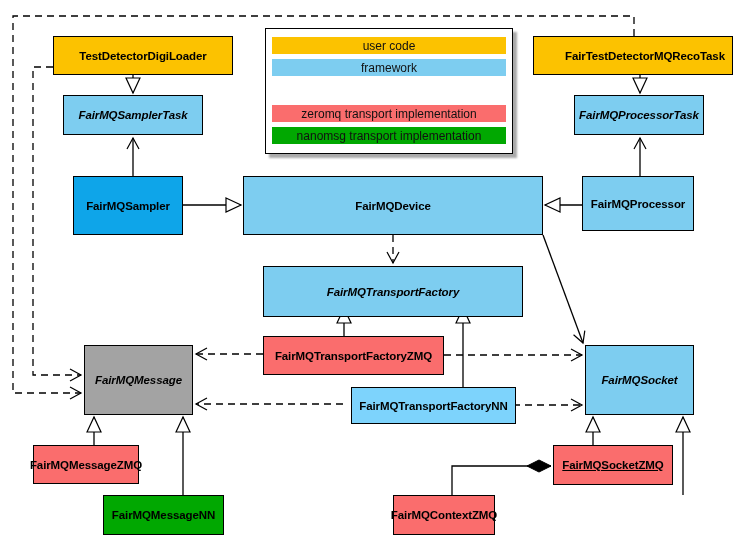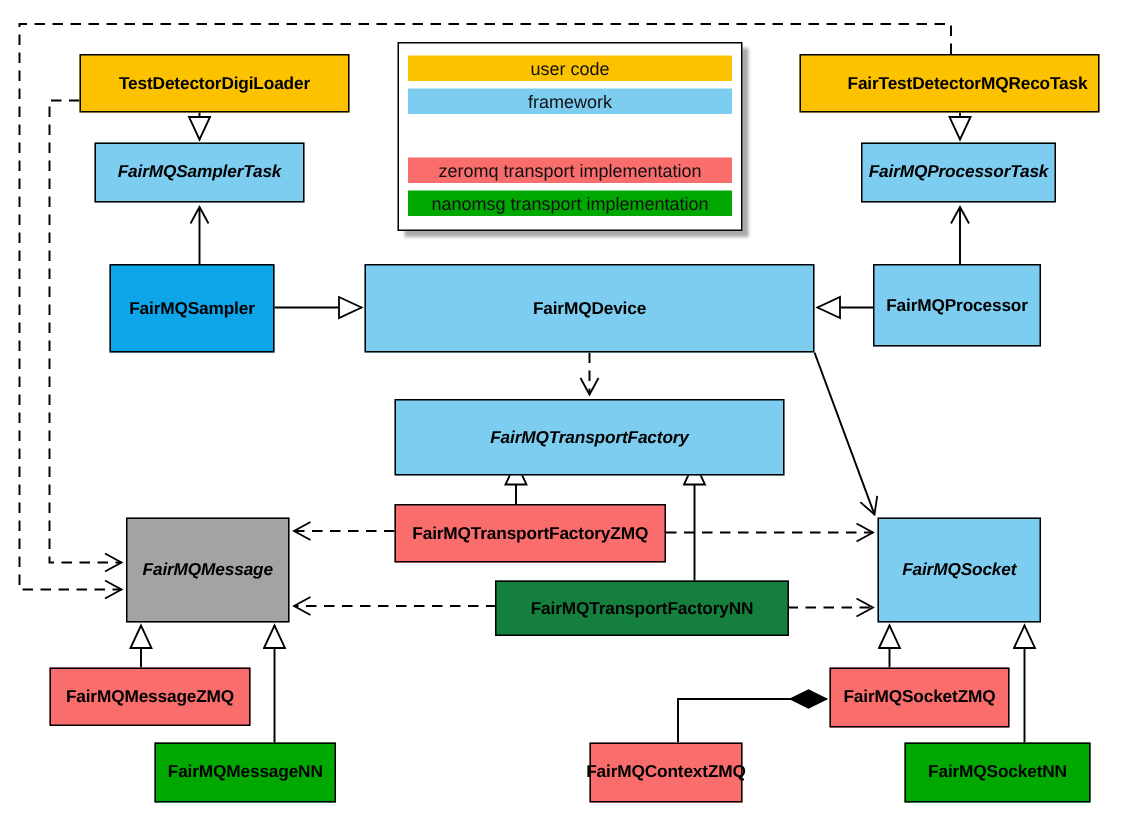--- a/index.html
+++ b/index.html
@@ -8,21 +8,21 @@
     font-family:"Liberation Sans","DejaVu Sans",sans-serif;
   }
   #edges{position:absolute;left:0;top:0;width:748px;height:549px;}
   .node{
     position:absolute;box-sizing:border-box;border:1.5px solid #000;
     display:flex;align-items:center;justify-content:center;text-align:left;
     font-weight:bold;font-size:11.5px;letter-spacing:-0.1px;color:#000;white-space:nowrap;
   }
   .node.abstract{font-style:italic;}
   .legend{
-    position:absolute;left:265px;top:28px;width:230px;height:126px;box-sizing:border-box;
+    position:absolute;left:265px;top:28px;width:248px;height:126px;box-sizing:border-box;
     background:#fff;border:1.6px solid #000;box-shadow:4px 4px 2px #aaa;
     display:flex;flex-direction:column;justify-content:space-between;padding:8px 6px 9px 6px;
   }
   .legend-bar{
     height:17px;display:flex;align-items:center;justify-content:center;
     font-size:12px;color:#111;
   }
 </style>
 </head>
 <body>
@@ -90,29 +90,28 @@
   <div class="node" style="left: 73px; top: 176px; width: 110px; height: 59px; background: #0ea5e9;">FairMQSampler</div>
 
   <div class="node" style="left: 243px; top: 176px; width: 300px; height: 59px; background: rgb(125, 205, 240);">FairMQDevice</div>
 
   <div class="node" style="left: 582px; top: 176px; width: 112px; height: 55px; background: rgb(125, 205, 240);">FairMQProcessor</div>
 
   <div class="node abstract" style="left: 263px; top: 266px; width: 260px; height: 51px; background: rgb(125, 205, 240);">FairMQTransportFactory</div>
 
   <div class="node" style="left: 263px; top: 336px; width: 181px; height: 39px; background: rgb(250, 109, 109);">FairMQTransportFactoryZMQ</div>
 
-  <div class="node" style="left: 330px; top: 387px; width: 196px; height: 37px; background: #15803d;">FairMQTransportFactoryNN</div>
+  <div class="node" style="left: 351px; top: 387px; width: 165px; height: 37px; background: #7dd3fc;">FairMQTransportFactoryNN</div>
 
   <div class="node abstract" style="left: 84px; top: 345px; width: 109px; height: 70px; background: #a3a3a3;">FairMQMessage</div>
 
   <div class="node abstract" style="left: 585px; top: 345px; width: 109px; height: 70px; background: rgb(125, 205, 240);">FairMQSocket</div>
 
-  <div class="node" style="left: 33px; top: 445px; width: 134px; height: 39px; background: rgb(250, 109, 109);">FairMQMessageZMQ</div>
+  <div class="node" style="left: 33px; top: 445px; width: 106px; height: 39px; background: rgb(250, 109, 109);">FairMQMessageZMQ</div>
 
   <div class="node" style="left: 103px; top: 495px; width: 121px; height: 40px; background: rgb(1, 168, 1);">FairMQMessageNN</div>
 
   <div class="node" style="left: 393px; top: 495px; width: 102px; height: 40px; background: rgb(250, 109, 109);">FairMQContextZMQ</div>
 
-  <div class="node" style="left: 553px; top: 445px; width: 120px; height: 40px; background: rgb(250, 109, 109);">FairMQSocketZMQ</div>
+  <div class="node" style="left: 553px; top: 445px; width: 120px; height: 40px; background: rgb(250, 109, 109); text-decoration: underline;">FairMQSocketZMQ</div>
 
-  <div class="node" style="left: 603px; top: 495px; width: 124px; height: 40px; background: rgb(1, 168, 1);">FairMQSocketNN</div>
 
 </div>
 
 </body></html>

